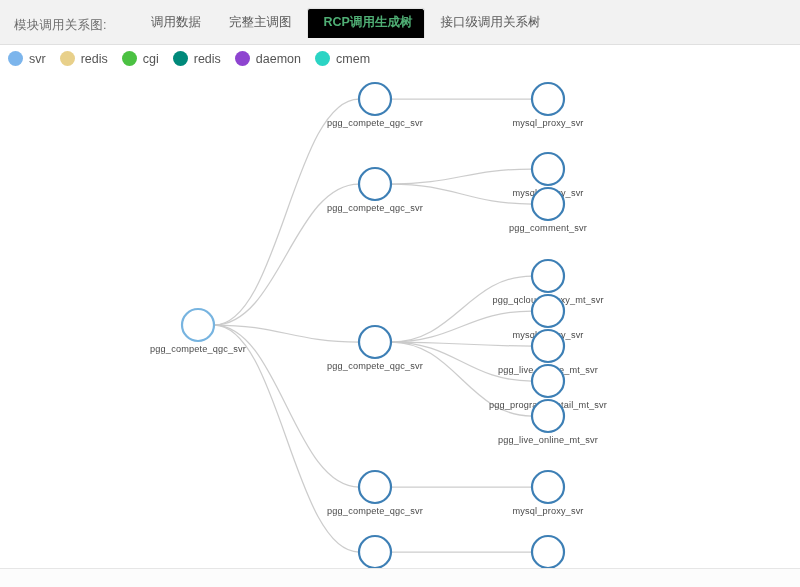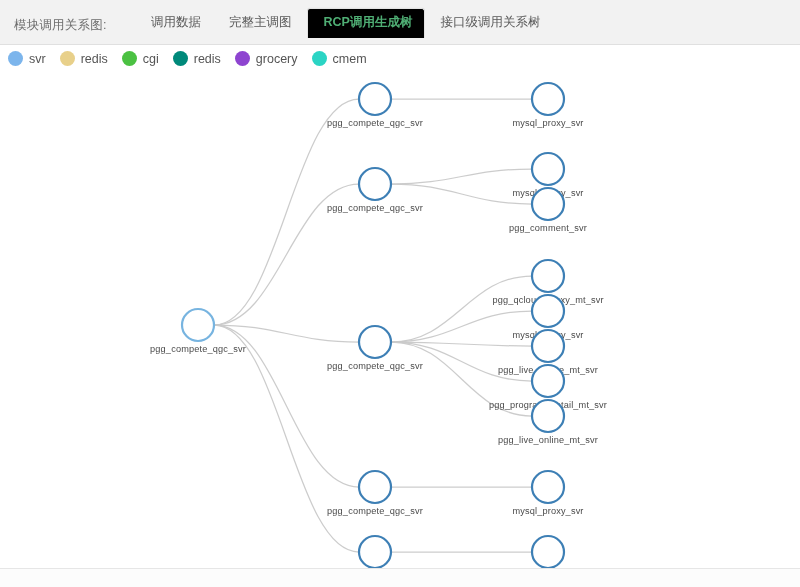--- a/index.html
+++ b/index.html
@@ -170,21 +170,21 @@
       <div class="legend-item">
         <span class="legend-dot" style="background: rgb(75, 193, 66);"></span>
         <span class="legend-text">cgi</span>
       </div>
       <div class="legend-item">
         <span class="legend-dot" style="background: rgb(0, 137, 122);"></span>
         <span class="legend-text">redis</span>
       </div>
       <div class="legend-item">
         <span class="legend-dot" style="background: rgb(142, 68, 208);"></span>
-        <span class="legend-text">grocery</span>
+        <span class="legend-text">daemon</span>
       </div>
       <div class="legend-item">
         <span class="legend-dot" style="background: rgb(43, 212, 196);"></span>
         <span class="legend-text">cmem</span>
       </div>
     </div>
 
   <div class="graph-wrap">
     <svg class="graph-svg" id="graph-svg" width="800" height="496">
         <g>

